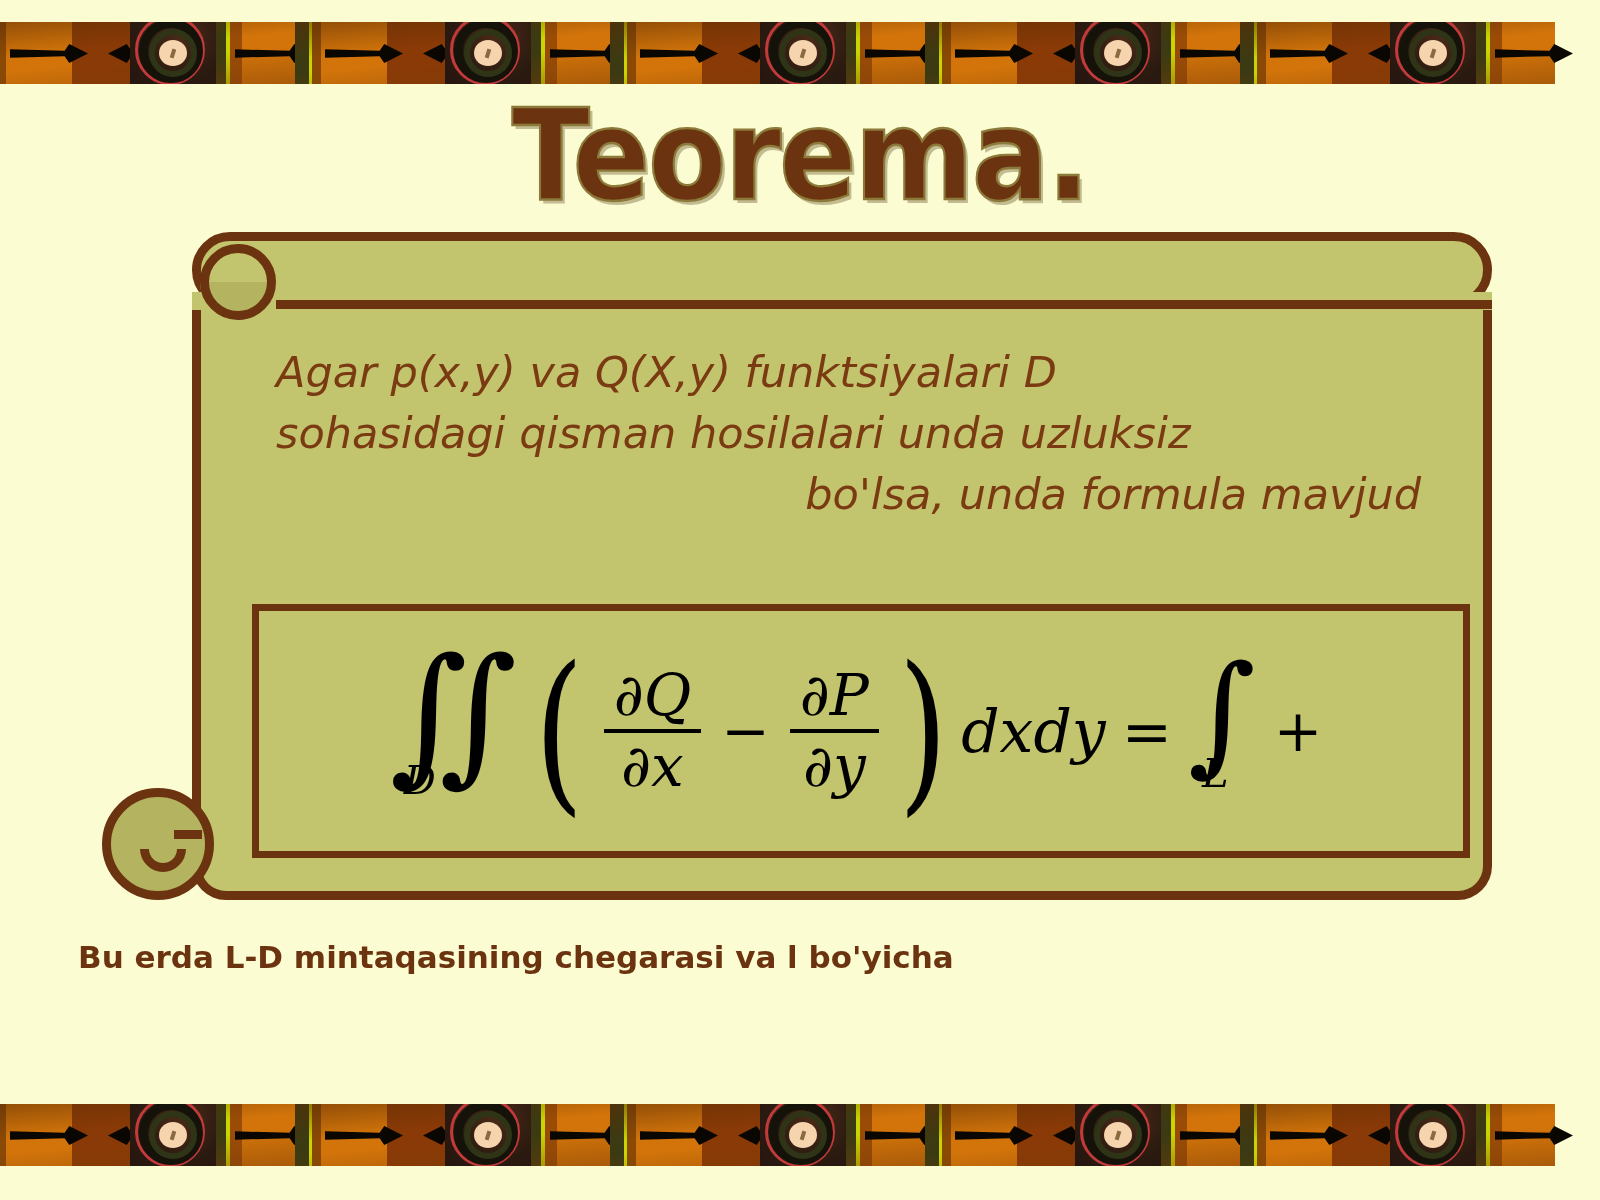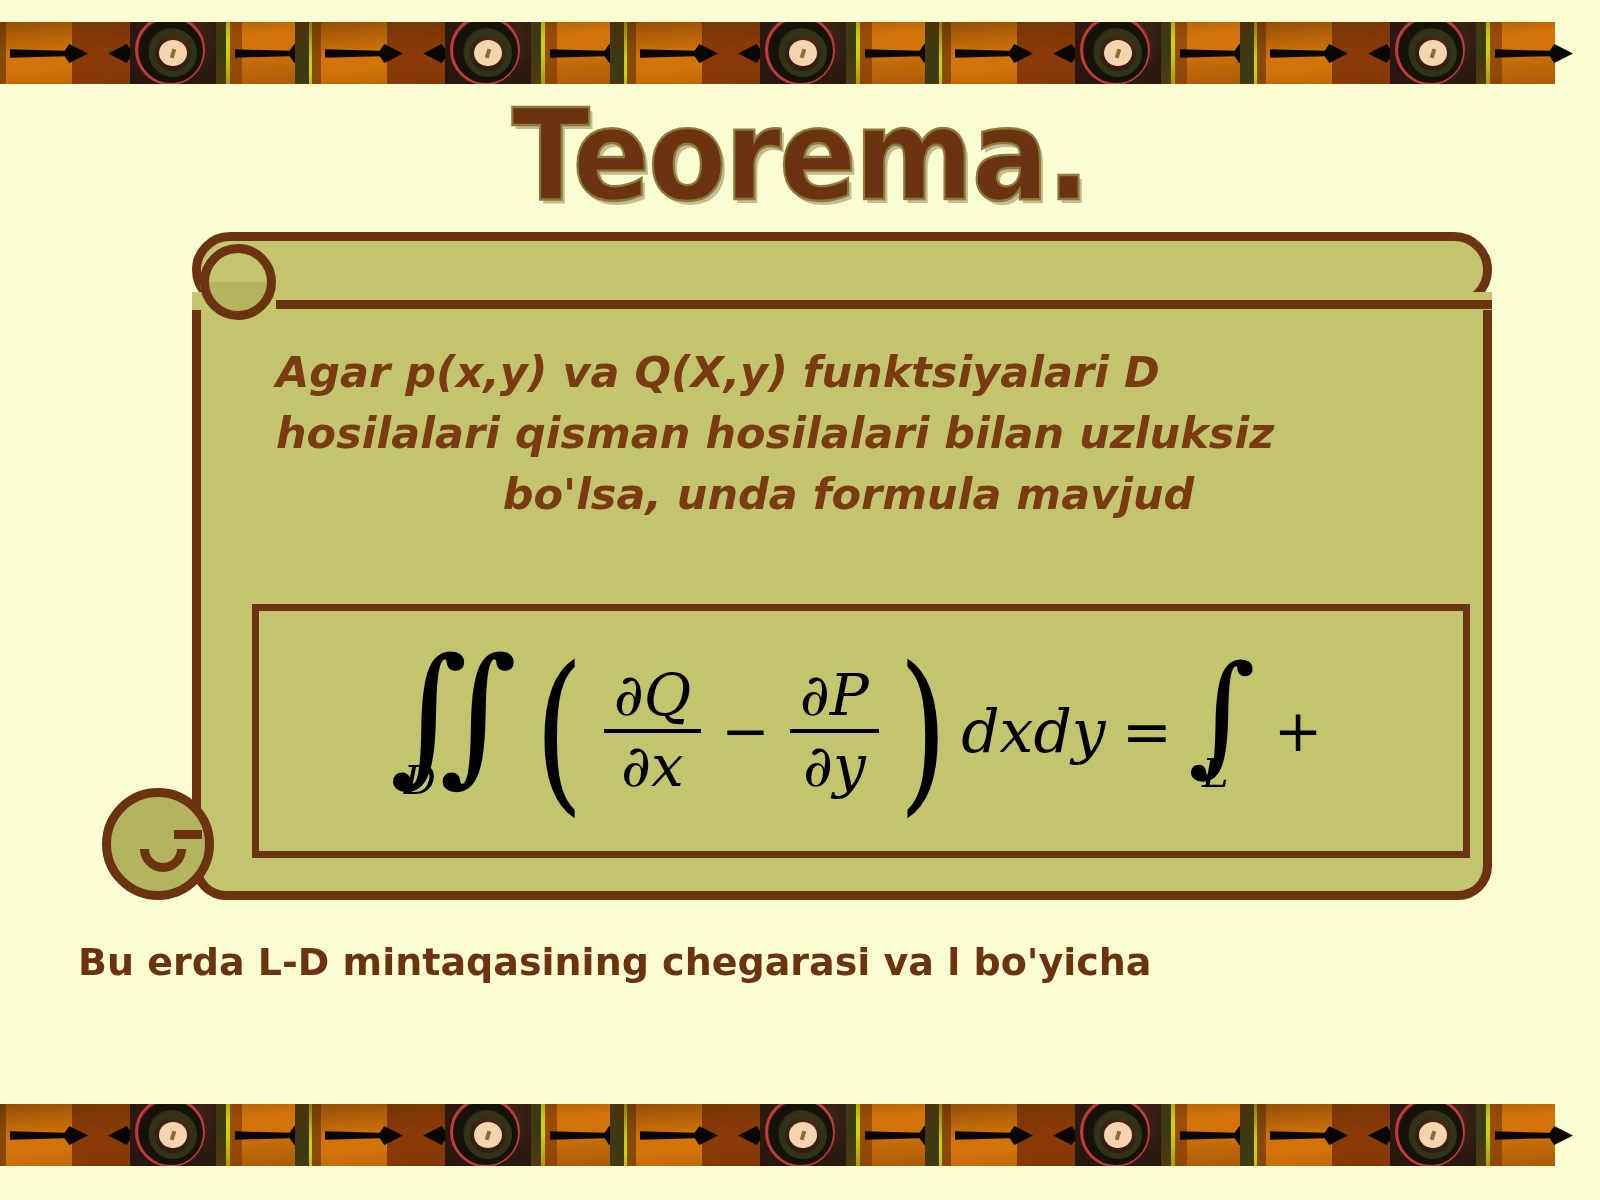--- a/index.html
+++ b/index.html
@@ -267,30 +267,30 @@
     z-index: 3;
   }
 
   
   #scroll-text {
     position: absolute;
     left: 180px;
     top: 110px;
     width: 1145px;
     font-family: "DejaVu Sans", sans-serif;
-    font-weight: bold;
+    font-weight: normal;
     font-style: italic;
     font-size: 43px;
     line-height: 1.42;
     color: #7a3a12;
     text-align: justify;
     text-justify: inter-word;
     letter-spacing: 0px;
   }
-  #scroll-text .lastline { text-align: center; }
+  #scroll-text .lastline { text-align: right; }
 
   
   #formula-box {
     position: absolute;
     left: 156px;
     top: 372px;
     width: 1218px;
     height: 254px;
     border: 7px solid #6B3310;
     box-sizing: border-box;
@@ -378,21 +378,21 @@
   }
 
   
   #caption {
     position: absolute;
     left: 78px;
     top: 936px;
     width: 1445px;
     font-family: "DejaVu Sans", sans-serif;
     font-weight: bold;
-    font-size: 38px;
+    font-size: 31px;
     line-height: 1.38;
     color: #6B3310;
     text-align: justify;
     text-justify: inter-word;
   }
   #caption .lastline { text-align: left; }
 </style>
 </head>
 <body>
 
@@ -479,21 +479,21 @@
     <div id="scroll-neck"></div>
     <div id="scroll-neck-line"></div>
     <div id="curl-tl-fill"></div>
     <div id="curl-tl"></div>
     <div id="curl-bl"></div>
     <div id="curl-bl-inner"></div>
     <div id="curl-bl-tongue"></div>
 
     <div id="scroll-text">
       <div>Agar p(x,y) va Q(X,y) funktsiyalari D</div>
-      <div>hosilalari qisman hosilalari bilan uzluksiz</div>
+      <div>sohasidagi qisman hosilalari unda uzluksiz</div>
       <div class="lastline">bo'lsa, unda formula mavjud</div>
     </div>
 
     <div id="formula-box">
       <div id="formula">
         <div class="mathrow">
           <span class="intgroup">
             <span class="bigint">∬</span>
             <span class="sub">D</span>
           </span>

